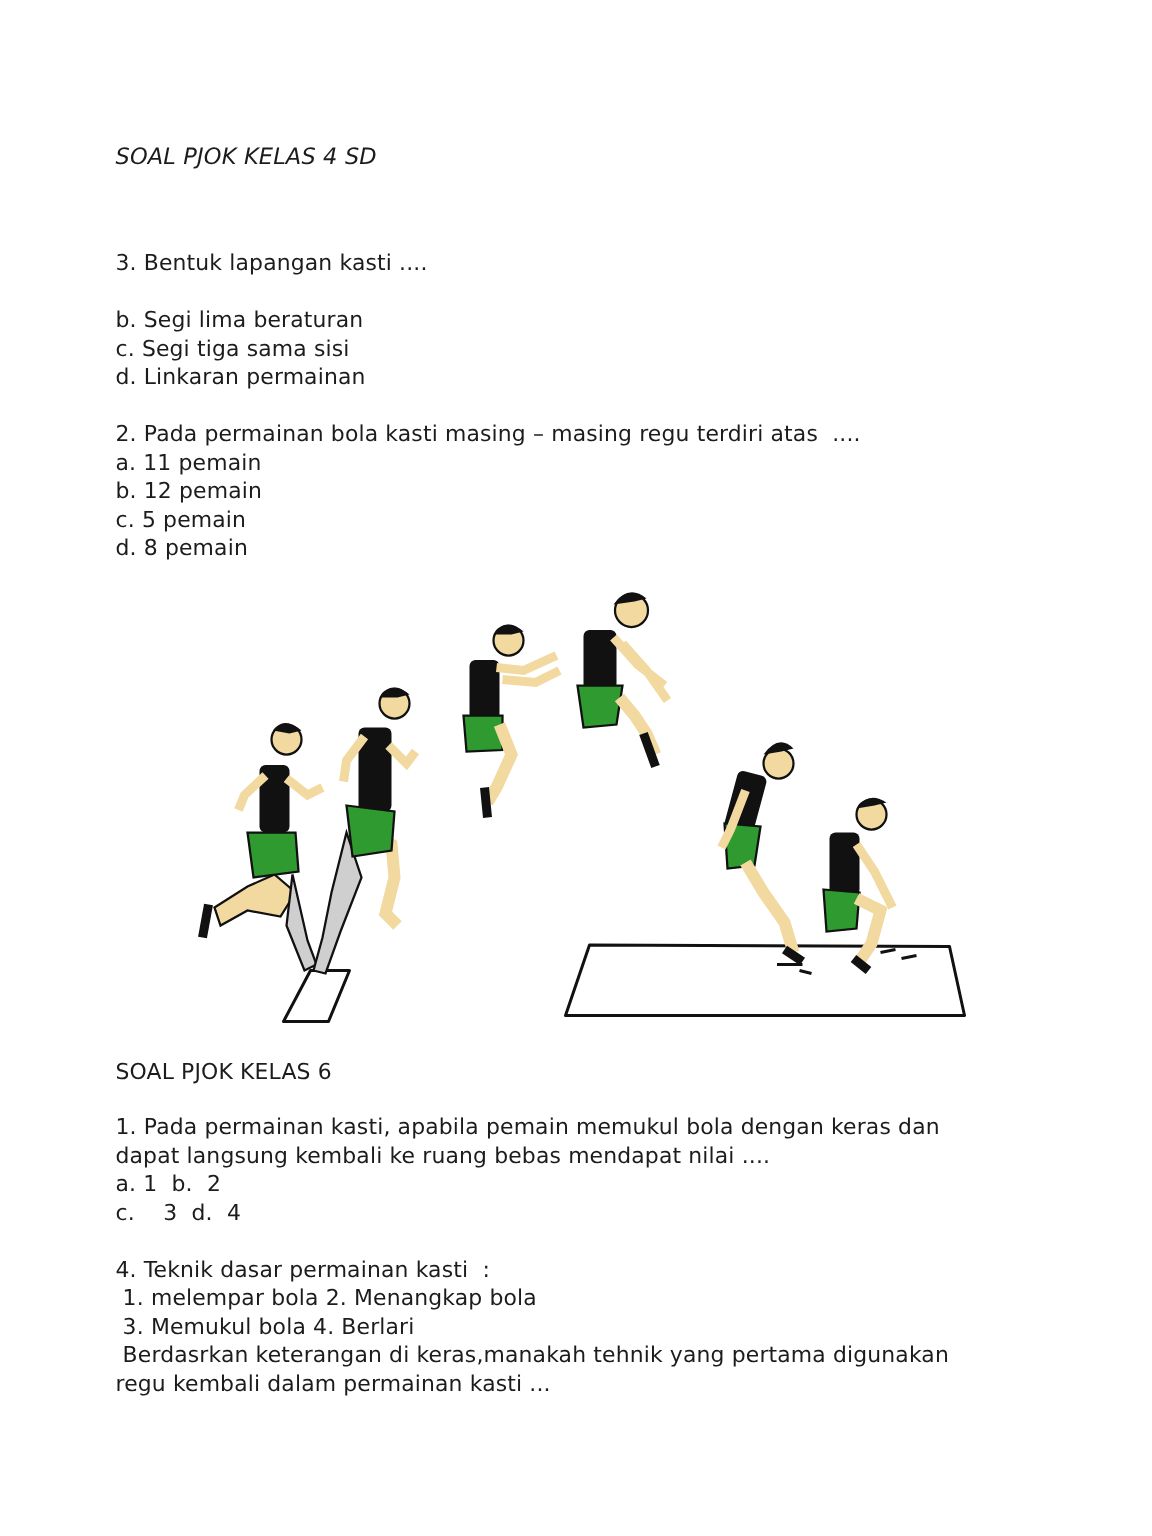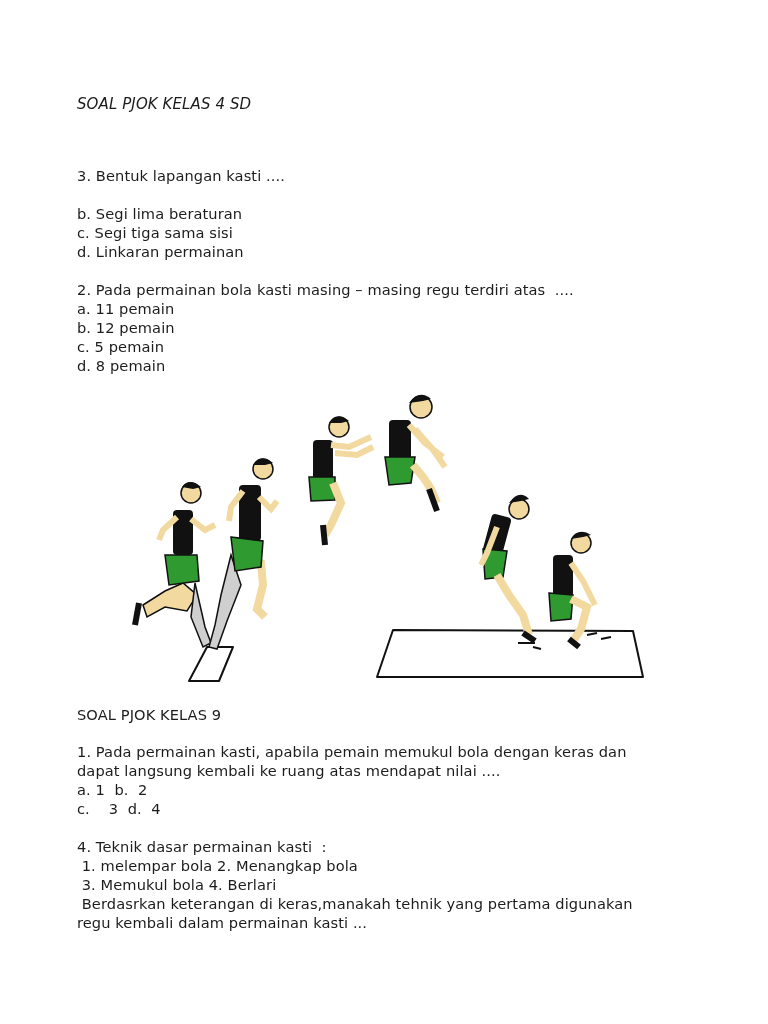--- a/index.html
+++ b/index.html
@@ -99,24 +99,24 @@
       <path d="M424,208 L448,210 L446,234 L426,236 Z" fill="#2f9a2f" stroke="#111" stroke-width="1.5"></path>
       <path d="M446,214 L462,222 L456,244 L448,256" stroke="#f2d9a0" stroke-width="8" fill="none"></path>
       <path d="M444,254 L454,262" stroke="#111" stroke-width="6"></path>
       <circle cx="456" cy="158" r="10" fill="#f2d9a0" stroke="#111" stroke-width="1.5"></circle>
       <path d="M446,154 Q454,142 466,150 L458,152 Z" fill="#111"></path>
       <path d="M446,178 L458,196 L470,220" stroke="#f2d9a0" stroke-width="6" fill="none"></path>
       <path d="M462,250 L472,248 M476,254 L486,252" stroke="#111" stroke-width="2"></path>
     </g>
   </svg>
 
-  <div class="line" style="top:705px">SOAL PJOK KELAS 9</div>
+  <div class="line" style="top:705px">SOAL PJOK KELAS 6</div>
 
   <div class="line" style="top:742px">1. Pada permainan kasti, apabila pemain memukul bola dengan keras dan</div>
-  <div class="line" style="top:761px">dapat langsung kembali ke ruang atas mendapat nilai ....</div>
+  <div class="line" style="top:761px">dapat langsung kembali ke ruang bebas mendapat nilai ....</div>
   <div class="line" style="top:780px">a. 1  b.  2</div>
   <div class="line" style="top:799px">c.    3  d.  4</div>
 
   <div class="line" style="top:837px">4. Teknik dasar permainan kasti  :</div>
   <div class="line" style="top:856px"> 1. melempar bola 2. Menangkap bola</div>
   <div class="line" style="top:875px"> 3. Memukul bola 4. Berlari</div>
   <div class="line" style="top:894px"> Berdasrkan keterangan di keras,manakah tehnik yang pertama digunakan</div>
   <div class="line" style="top:913px">regu kembali dalam permainan kasti ...</div>
 
 </div>

